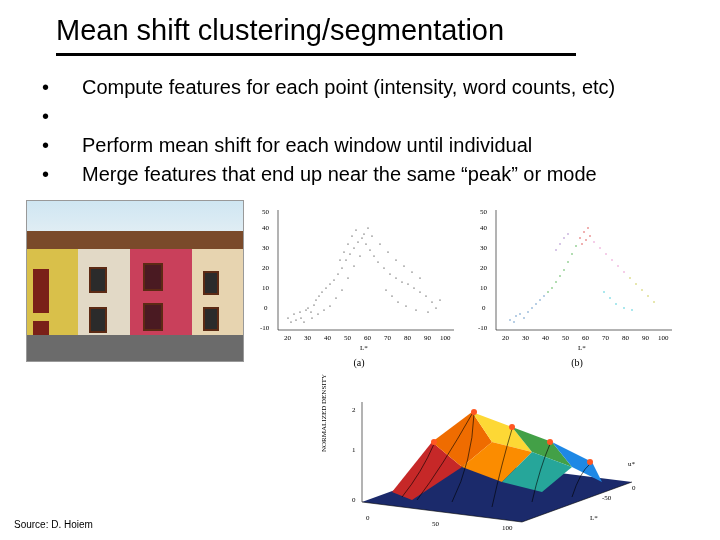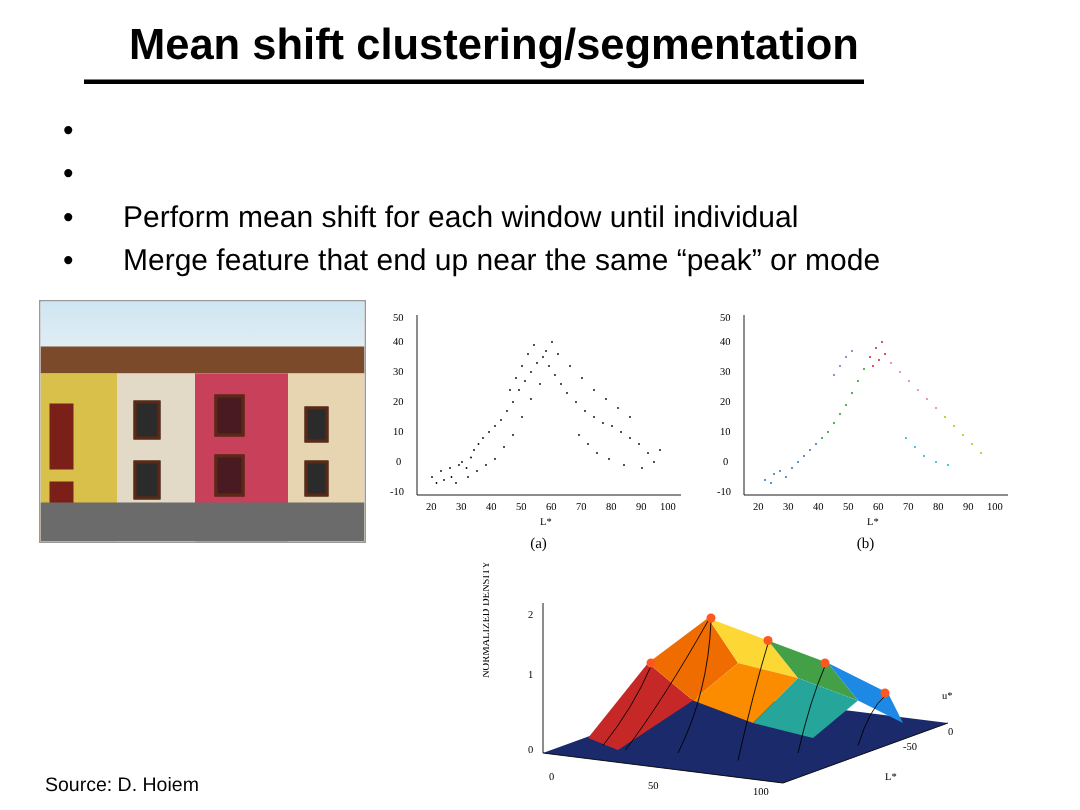--- a/index.html
+++ b/index.html
@@ -6,22 +6,22 @@
   body {
     width: 720px;
     height: 540px;
     background: #fff;
     font-family: Arial, Helvetica, sans-serif;
     position: relative;
     overflow: hidden;
   }
   .title {
     font-size: 29px;
-    font-weight: 700;
-    padding: 14px 0 6px 86px;
+    font-weight: 400;
+    padding: 14px 0 6px 56px;
     letter-spacing: 0px;
   }
   .title-underline {
     margin-left: 56px;
     width: 520px;
     height: 3px;
     background: #000;
   }
   .bullets {
     margin: 18px 0 0 36px;
@@ -79,45 +79,45 @@
     left: 322px;
     width: 340px;
     height: 160px;
   }
   .surface svg { width:100%; height:100%; display:block; }
 
   .source {
     position: absolute;
     bottom: 10px;
     left: 14px;
-    font-size: 13px;
+    font-size: 10px;
     color: #000;
-    margin-left: 16px;
   }
 </style>
 </head>
 <body>
 
 <h1 class="title">Mean shift clustering/segmentation</h1>
 <div class="title-underline"></div>
 
 <ul class="bullets">
   <li>
       <span class="bullet-marker">•</span>
+      <span>Compute features for each point (intensity, word counts, etc)</span>
     </li>
   <li>
       <span class="bullet-marker">•</span>
     </li>
   <li>
       <span class="bullet-marker">•</span>
       <span>Perform mean shift for each window until individual</span>
     </li>
   <li>
       <span class="bullet-marker">•</span>
-      <span>Merge feature that end up near the same “peak” or mode</span>
+      <span>Merge features that end up near the same “peak” or mode</span>
     </li>
 </ul>
 
 <div class="figure-row">
 
   <div class="photo">
     <div class="sky"></div>
     <div class="roof"></div>
     <div class="facade">
       <div class="f1"></div>

